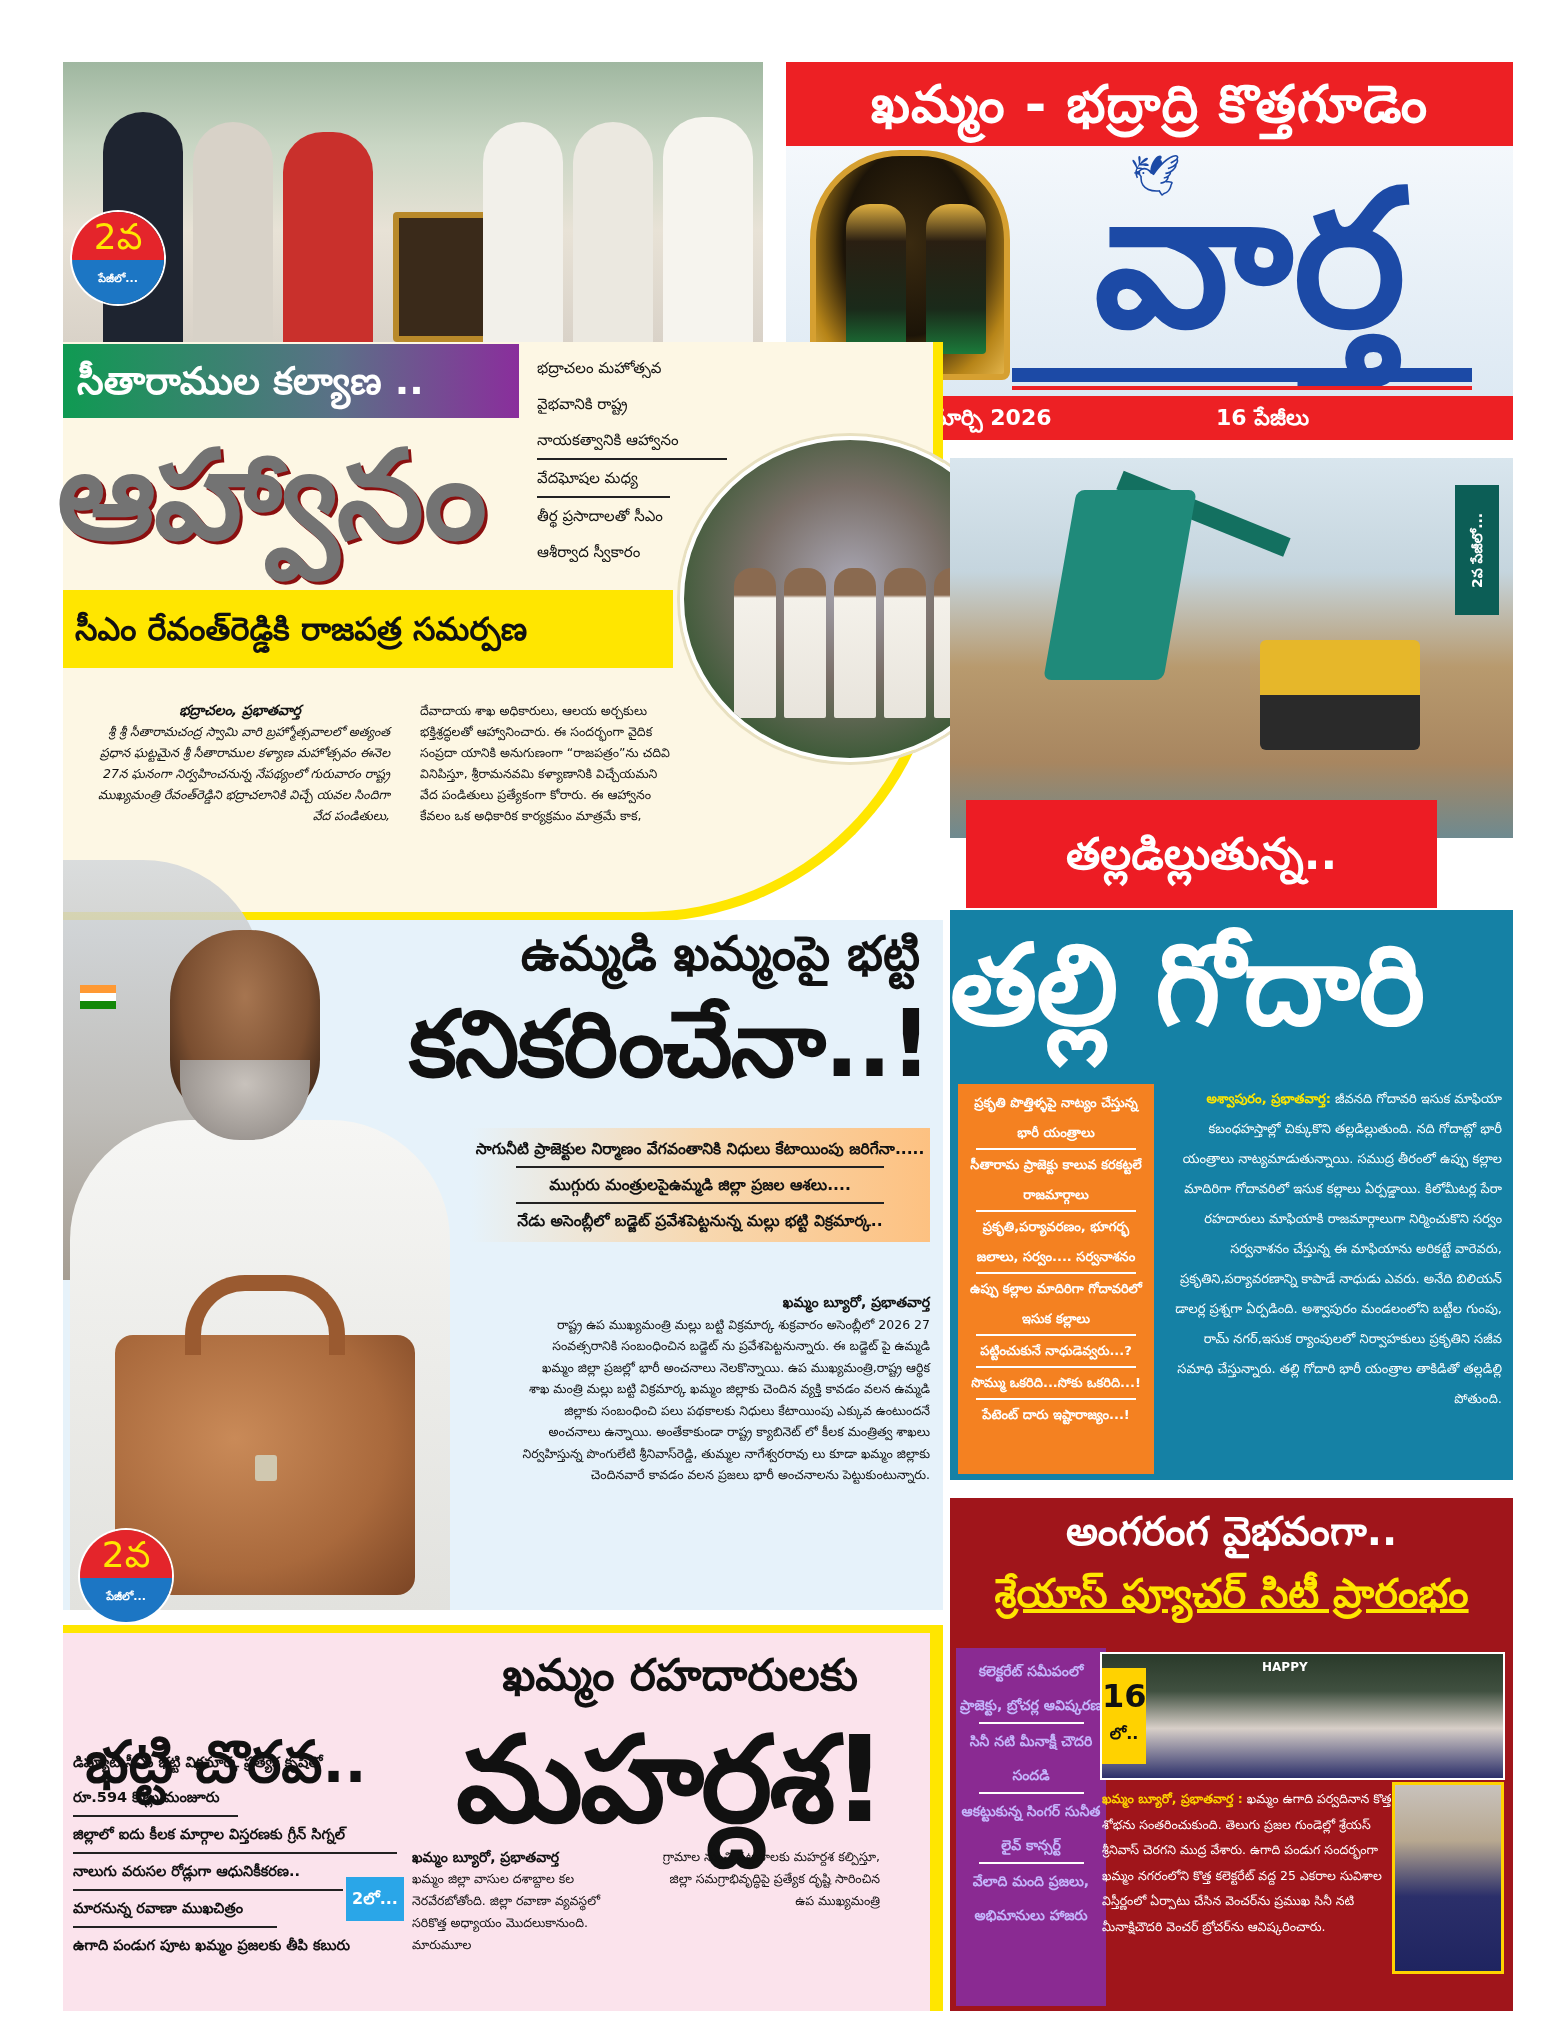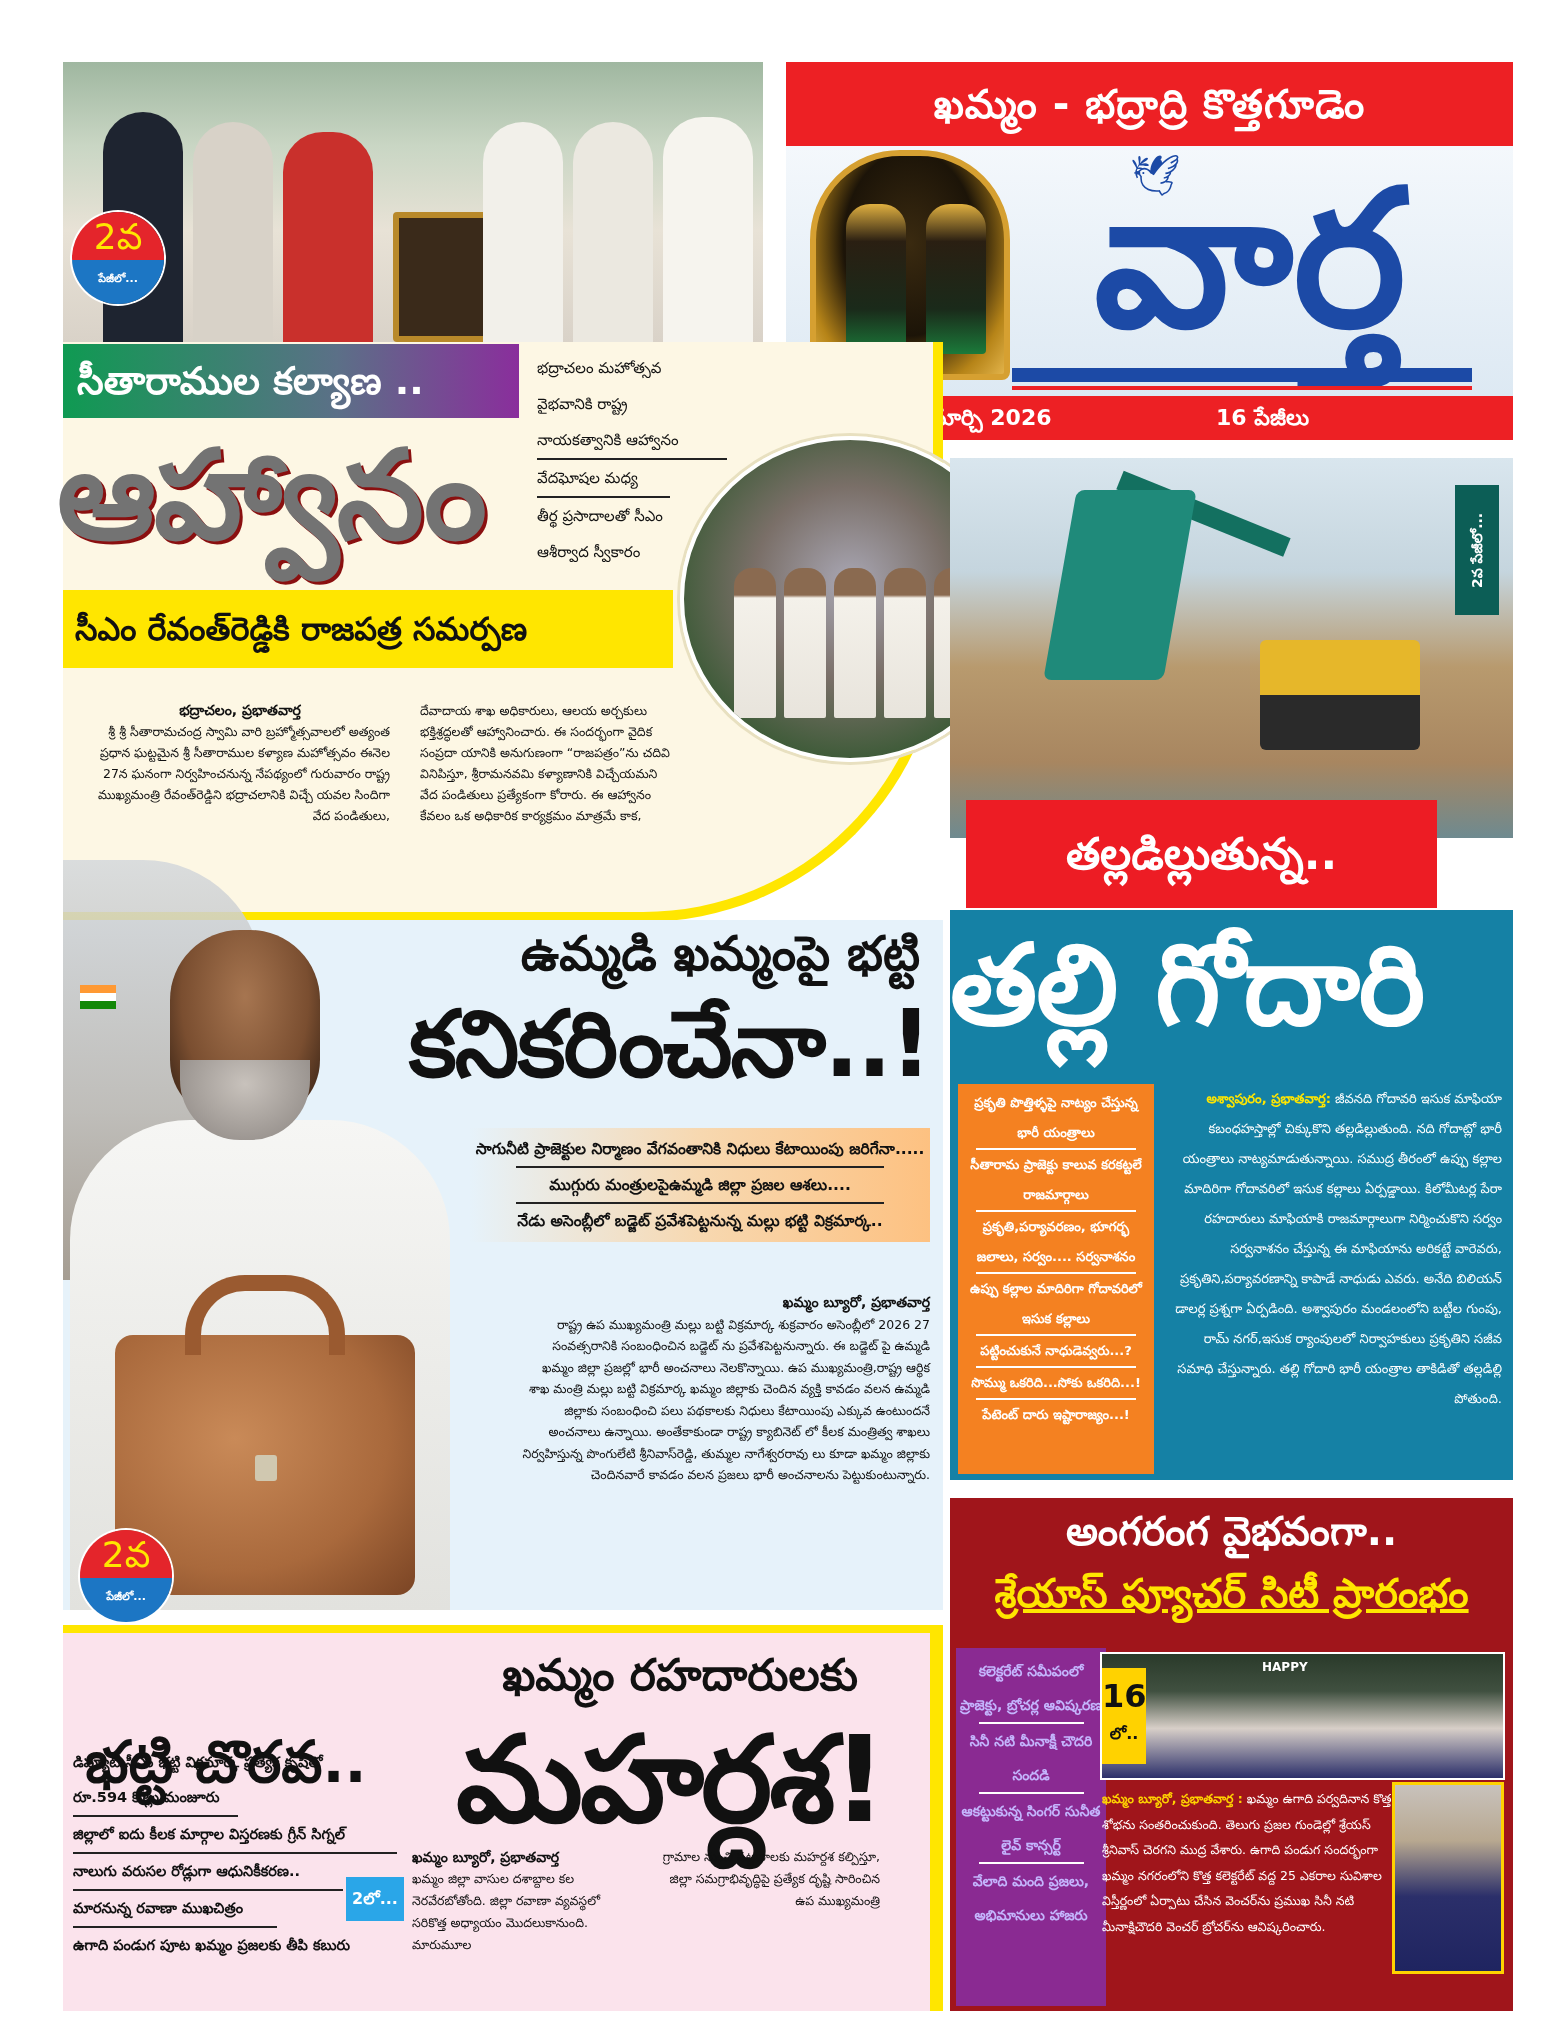--- a/index.html
+++ b/index.html
@@ -7,21 +7,21 @@
   .abs { position: absolute; }
 
   
   #photo-top { left: 63px; top: 62px; width: 700px; height: 280px; background: linear-gradient(180deg,#9fb7a0 0%,#c9d6c4 30%,#e8e2d6 60%,#d9d2c8 100%); overflow: hidden; }
   #photo-top .fig { position: absolute; bottom: 0; border-radius: 40px 40px 0 0; }
   .badge-2va { width: 92px; height: 92px; border-radius: 50%; overflow: hidden; box-shadow: 0 0 0 2px #fff; }
   .badge-2va .top { height: 52%; background: #e4252b; color: #ffe600; font-weight: normal; font-size: 36px; text-align: center; line-height: 50px; }
   .badge-2va .bot { height: 48%; background: #1c76c4; color: #fff; font-size: 11px; text-align: center; line-height: 38px; font-weight: bold; }
 
   
-  #mast-region { left: 786px; top: 62px; width: 727px; height: 84px; background: #ed2024; color: #fff; font-weight: bold; font-size: 40px; text-align: center; line-height: 84px; letter-spacing: 1px; }
+  #mast-region { left: 786px; top: 62px; width: 727px; height: 84px; background: #ed2024; color: #fff; font-weight: bold; font-size: 52px; text-align: center; line-height: 84px; letter-spacing: 1px; }
   #mast-body { left: 786px; top: 146px; width: 727px; height: 250px; background: linear-gradient(180deg,#f4f8fc,#dde9f3); }
   #deity { left: 810px; top: 150px; width: 200px; height: 230px; background: radial-gradient(ellipse at 50% 40%,#3a2a10 0%,#1c1408 50%,#b68418 80%,#e2b34a 100%); border-radius: 90px 90px 8px 8px; border: 6px solid #d6a031; }
   #deity .idol { position: absolute; bottom: 20px; width: 60px; height: 150px; background: linear-gradient(180deg,#e0b040 0,#2a1f12 25%,#1a2a1a 70%,#1b7a3a 100%); border-radius: 24px 24px 4px 4px; }
   #logo { left: 1010px; top: 160px; width: 480px; height: 220px; color: #1c4aa6; font-weight: bold; font-size: 190px; line-height: 200px; text-align: center; }
   #logo-bird { left: 1130px; top: 152px; color: #1c4aa6; font-size: 40px; }
   #logo-bar-blue { left: 1012px; top: 368px; width: 460px; height: 14px; background: #1c4aa6; }
   #logo-bar-red { left: 1012px; top: 386px; width: 460px; height: 4px; background: #ed2024; }
   #dateline { left: 786px; top: 396px; width: 727px; height: 44px; background: #ed2024; color: #fff; font-size: 22px; font-weight: bold; line-height: 44px; }
   #dateline .d { position: absolute; left: 12px; }
   #dateline .p { position: absolute; left: 430px; }
@@ -31,21 +31,21 @@
   #kalyana { left: 63px; top: 344px; width: 456px; height: 74px; background: linear-gradient(90deg,#0f9a52,#5b7087 60%,#8a2e9c); color: #fff; font-size: 38px; font-weight: bold; line-height: 74px; padding-left: 14px; }
   #ahvanam { left: 57px; top: 420px; width: 460px; height: 150px; color: #737373; font-size: 124px; font-weight: bold; line-height: 150px; text-shadow: 3px 3px 0 #8a1010; letter-spacing: -2px; }
   #ahv-subs { left: 537px; top: 350px; width: 190px; }
   #ahv-subs .s { font-size: 15px; line-height: 36px; white-space: nowrap; }
   #ahv-subs hr { border: none; border-top: 2px solid #222; margin: 0; }
   #rajapatra { left: 63px; top: 590px; width: 610px; height: 78px; background: #ffe600; font-size: 32px; font-weight: bold; line-height: 78px; padding-left: 12px; }
   #photo-mid { left: 680px; top: 436px; width: 340px; height: 326px; border-radius: 50%; background: radial-gradient(circle at 50% 45%,#a9a7b4 0%,#7a6f68 40%,#3b5a36 75%,#2e4a2a 100%); border: 4px solid #fff; box-shadow: 0 0 0 3px #e8e0c0; overflow: hidden; }
   #photo-mid .p { position: absolute; bottom: 40px; width: 42px; height: 150px; background: linear-gradient(180deg,#8a6a50 0,#8a6a50 18%,#f4f1ea 20%,#e8e4dc 100%); border-radius: 18px 18px 2px 2px; }
   #ahv-body { left: 90px; top: 700px; width: 580px; }
   #ahv-body .col { position: absolute; width: 300px; font-size: 12.5px; line-height: 21px; }
-  #ahv-body .col1 { left: 0; text-align: right; width: 300px; }
+  #ahv-body .col1 { left: 0; text-align: right; width: 300px; font-style: italic; }
   #ahv-body .col2 { left: 330px; width: 250px; }
   #ahv-body .byline { text-align: center; font-size: 14px; font-weight: bold; }
 
   
   #bhatti-bg { left: 63px; top: 920px; width: 880px; height: 690px; background: #e6f2fa; }
   #assembly { left: 63px; top: 860px; width: 200px; height: 420px; background: linear-gradient(180deg,#d4d8dc,#b8b4ae 60%,#9a8e80); opacity: .85; border-radius: 0 120px 0 0; }
   #flag { left: 80px; top: 985px; width: 36px; height: 24px; background: linear-gradient(180deg,#ff9933 0 33%,#fff 33% 66%,#138808 66%); }
   #person { left: 70px; top: 930px; width: 380px; height: 680px; }
   #person .head { position: absolute; left: 100px; top: 0; width: 150px; height: 190px; border-radius: 70px 70px 60px 60px; background: radial-gradient(ellipse at 50% 35%,#a67550 0%,#7a4e30 60%,#2a1a10 100%); }
   #person .beard { position: absolute; left: 110px; top: 130px; width: 130px; height: 80px; border-radius: 0 0 60px 60px; background: radial-gradient(ellipse at 50% 30%,#c8c2bc,#8a8480); }

